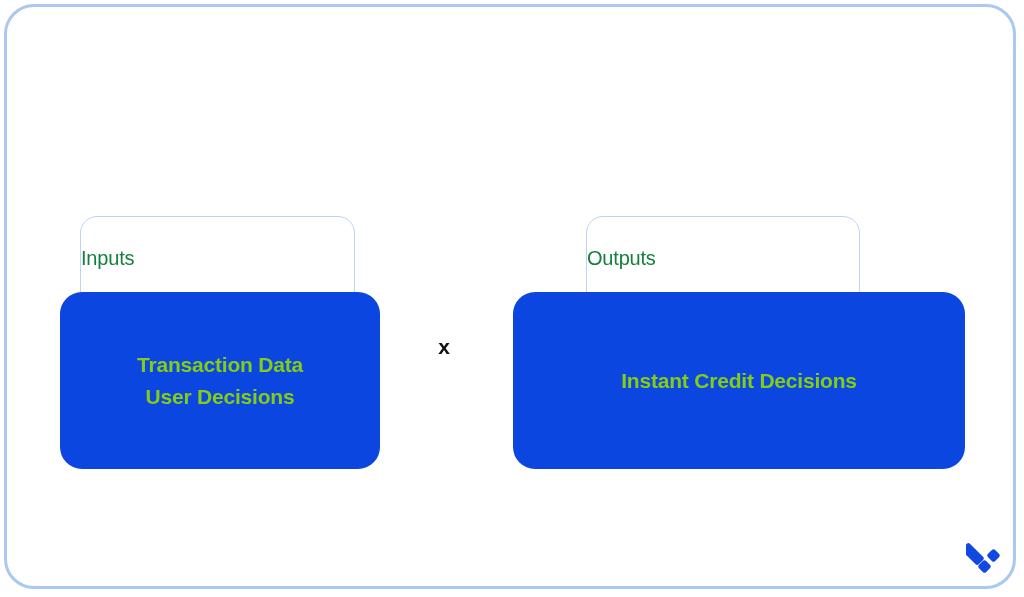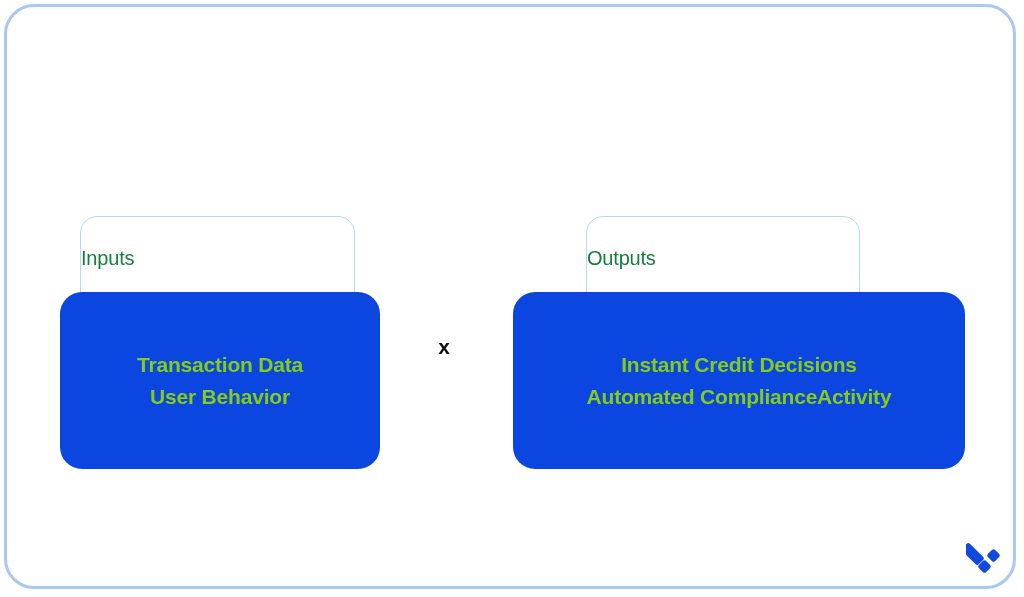--- a/index.html
+++ b/index.html
@@ -136,33 +136,32 @@
 
   <div class="frame-border"></div>
 
 
   <div class="group group-left">
     <div class="header-card">
       <div class="header-label">Inputs</div>
     </div>
     <div class="body-card">
       <div class="body-line">Transaction Data</div>
-      <div class="body-line">User Behavior</div>
+      <div class="body-line">User Decisions</div>
     </div>
   </div>
 
   <div class="multiplier">x</div>
 
   <div class="group group-right">
     <div class="header-card">
       <div class="header-label">Outputs</div>
     </div>
     <div class="body-card">
       <div class="body-line">Instant Credit Decisions</div>
-      <div class="body-line">Automated ComplianceActivity</div>
     </div>
   </div>
 
   <div class="logo">
     <svg width="40" height="40" viewBox="0 0 40 40" aria-hidden="true">
       <g fill="#1048e0">
         <rect x="1.5" y="6.5" width="10.5" height="23" rx="2.2" transform="rotate(-45 6.75 18)"></rect>
         <rect x="22.5" y="14.5" width="10" height="10" rx="2" transform="rotate(-45 27.5 19.5)"></rect>
         <rect x="13.5" y="25.5" width="10" height="10" rx="2" transform="rotate(-45 18.5 30.5)"></rect>
       </g>

